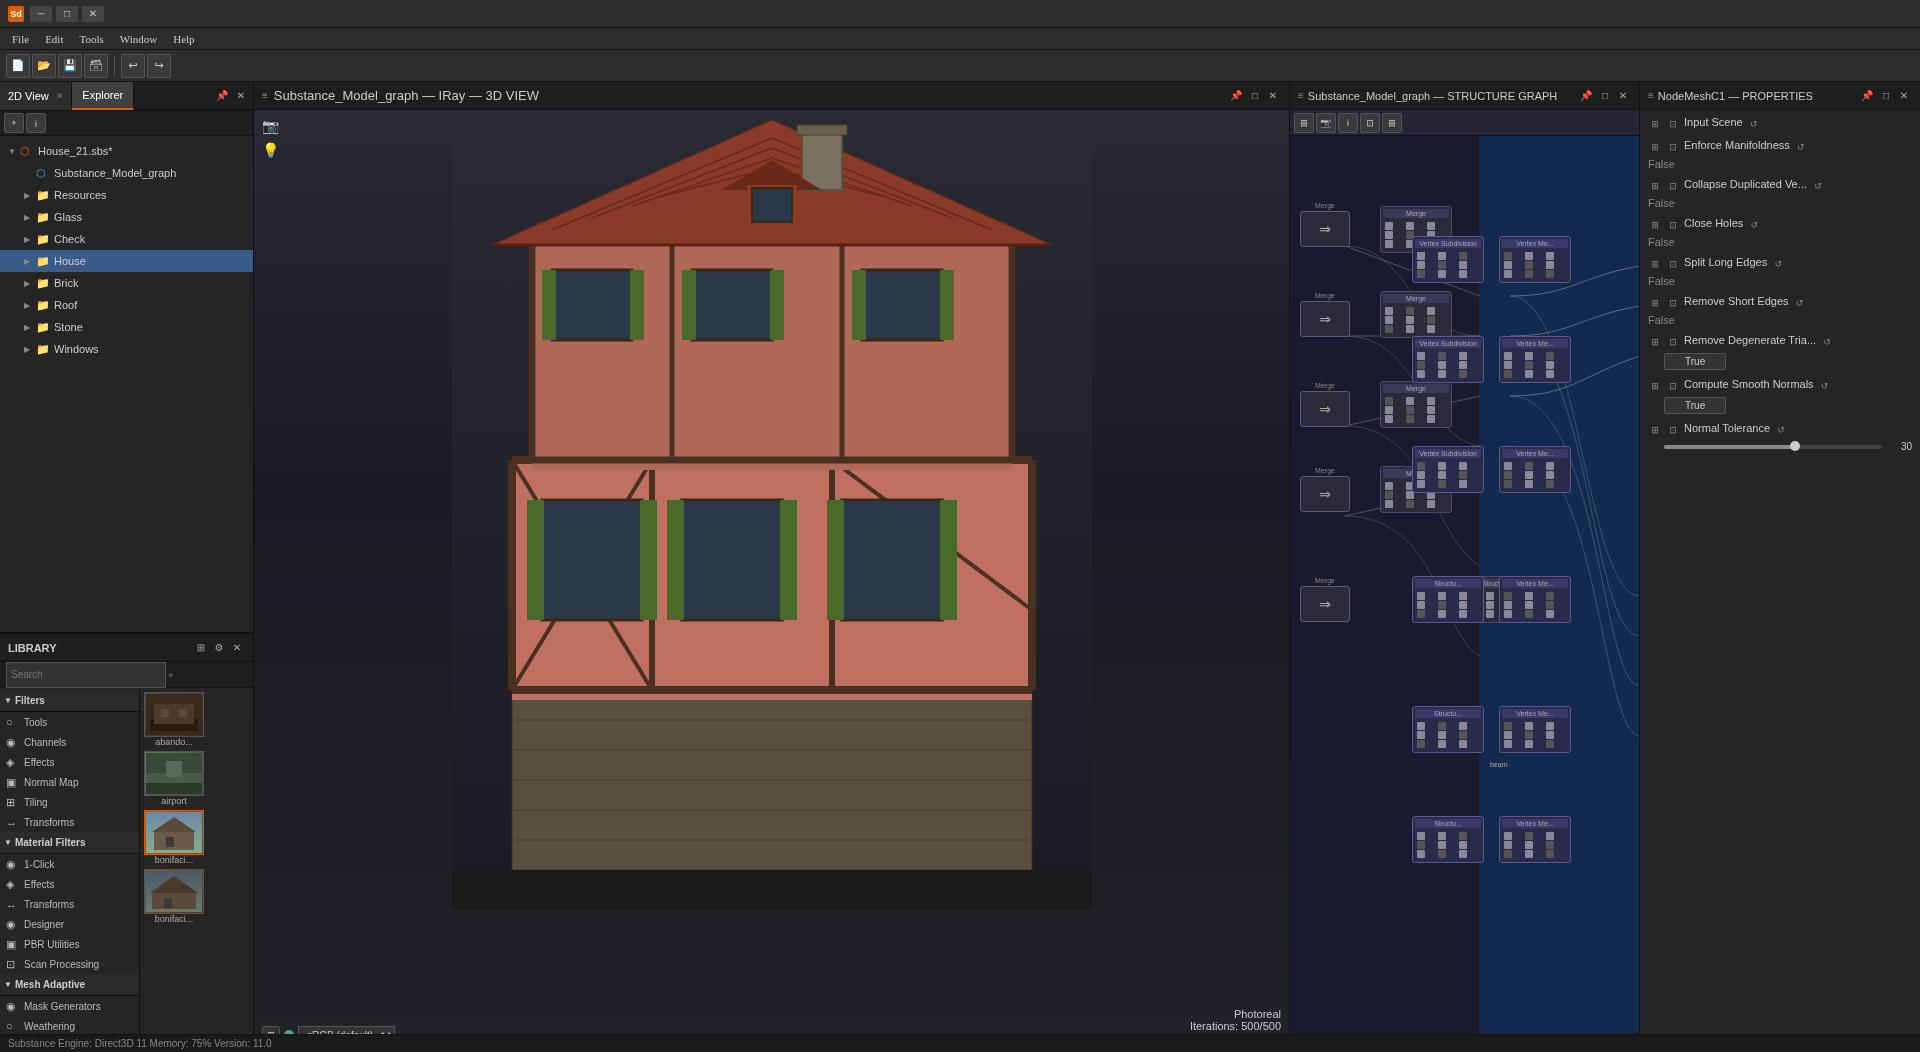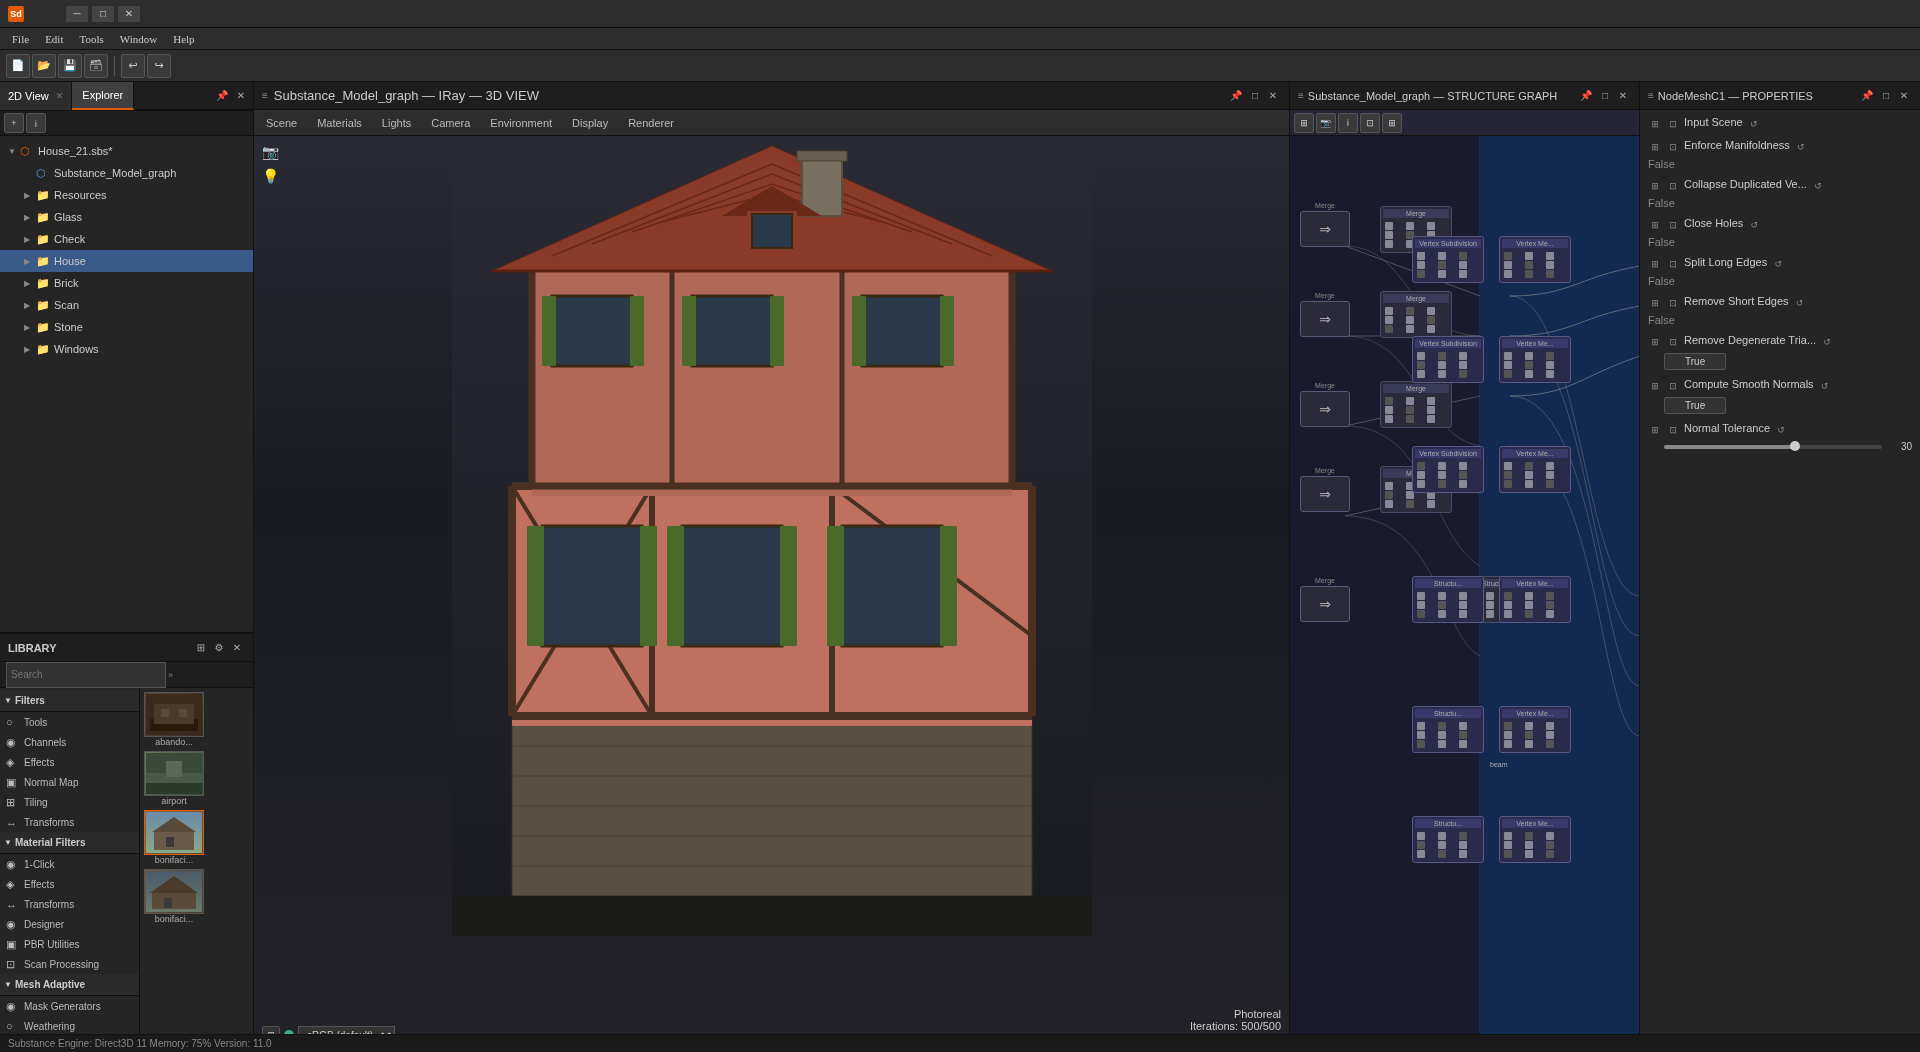--- a/index.html
+++ b/index.html
@@ -15,21 +15,20 @@
     }
 
     
     #titlebar {
       height: 28px;
       background: #2d2d2d;
       display: flex;
       align-items: center;
       padding: 0 8px;
       border-bottom: 1px solid #111;
-      gap: 36px;
     }
     #titlebar-icon {
       width: 16px; height: 16px;
       background: #e05a00;
       border-radius: 2px;
       margin-right: 6px;
       display: flex; align-items: center; justify-content: center;
       font-size: 9px; font-weight: bold; color: white;
     }
     #titlebar-title { font-size: 12px; color: #ddd; flex: 1; }
@@ -756,21 +755,21 @@
 
       <div class="tree-item tree-child">
         <span class="tree-arrow">▶</span>
         <span class="tree-icon" style="color:#d4a03a;">📁</span>
         <span class="tree-label">Brick</span>
       </div>
 
       <div class="tree-item tree-child">
         <span class="tree-arrow">▶</span>
         <span class="tree-icon" style="color:#d4a03a;">📁</span>
-        <span class="tree-label">Scan</span>
+        <span class="tree-label">Roof</span>
       </div>
 
       <div class="tree-item tree-child">
         <span class="tree-arrow">▶</span>
         <span class="tree-icon" style="color:#d4a03a;">📁</span>
         <span class="tree-label">Stone</span>
       </div>
 
       <div class="tree-item tree-child">
         <span class="tree-arrow">▶</span>
@@ -946,29 +945,20 @@
 
   <div id="center-panel">
     <div id="viewport-header">
       <span style="font-size:10px;margin-right:4px;color:#888;">≡</span>
       <span class="viewport-title">Substance_Model_graph — IRay — 3D VIEW</span>
       <button class="panel-tab-btn">📌</button>
       <button class="panel-tab-btn">□</button>
       <button class="panel-tab-btn">✕</button>
     </div>
 
-    <div id="viewport-nav">
-      <span class="nav-btn">Scene</span>
-      <span class="nav-btn">Materials</span>
-      <span class="nav-btn">Lights</span>
-      <span class="nav-btn">Camera</span>
-      <span class="nav-btn">Environment</span>
-      <span class="nav-btn">Display</span>
-      <span class="nav-btn">Renderer</span>
-    </div>
 
     <div id="viewport">
       <div id="house-render">
 
         <svg width="640" height="800" viewBox="0 0 640 800" style="position:absolute;top:0;left:50%;transform:translateX(-50%);">
 
           <defs>
             <linearGradient id="bgGrad" x1="0" y1="0" x2="0" y2="1">
               <stop offset="0%" stop-color="#2a2a35"></stop>
               <stop offset="100%" stop-color="#1a1a22"></stop>

